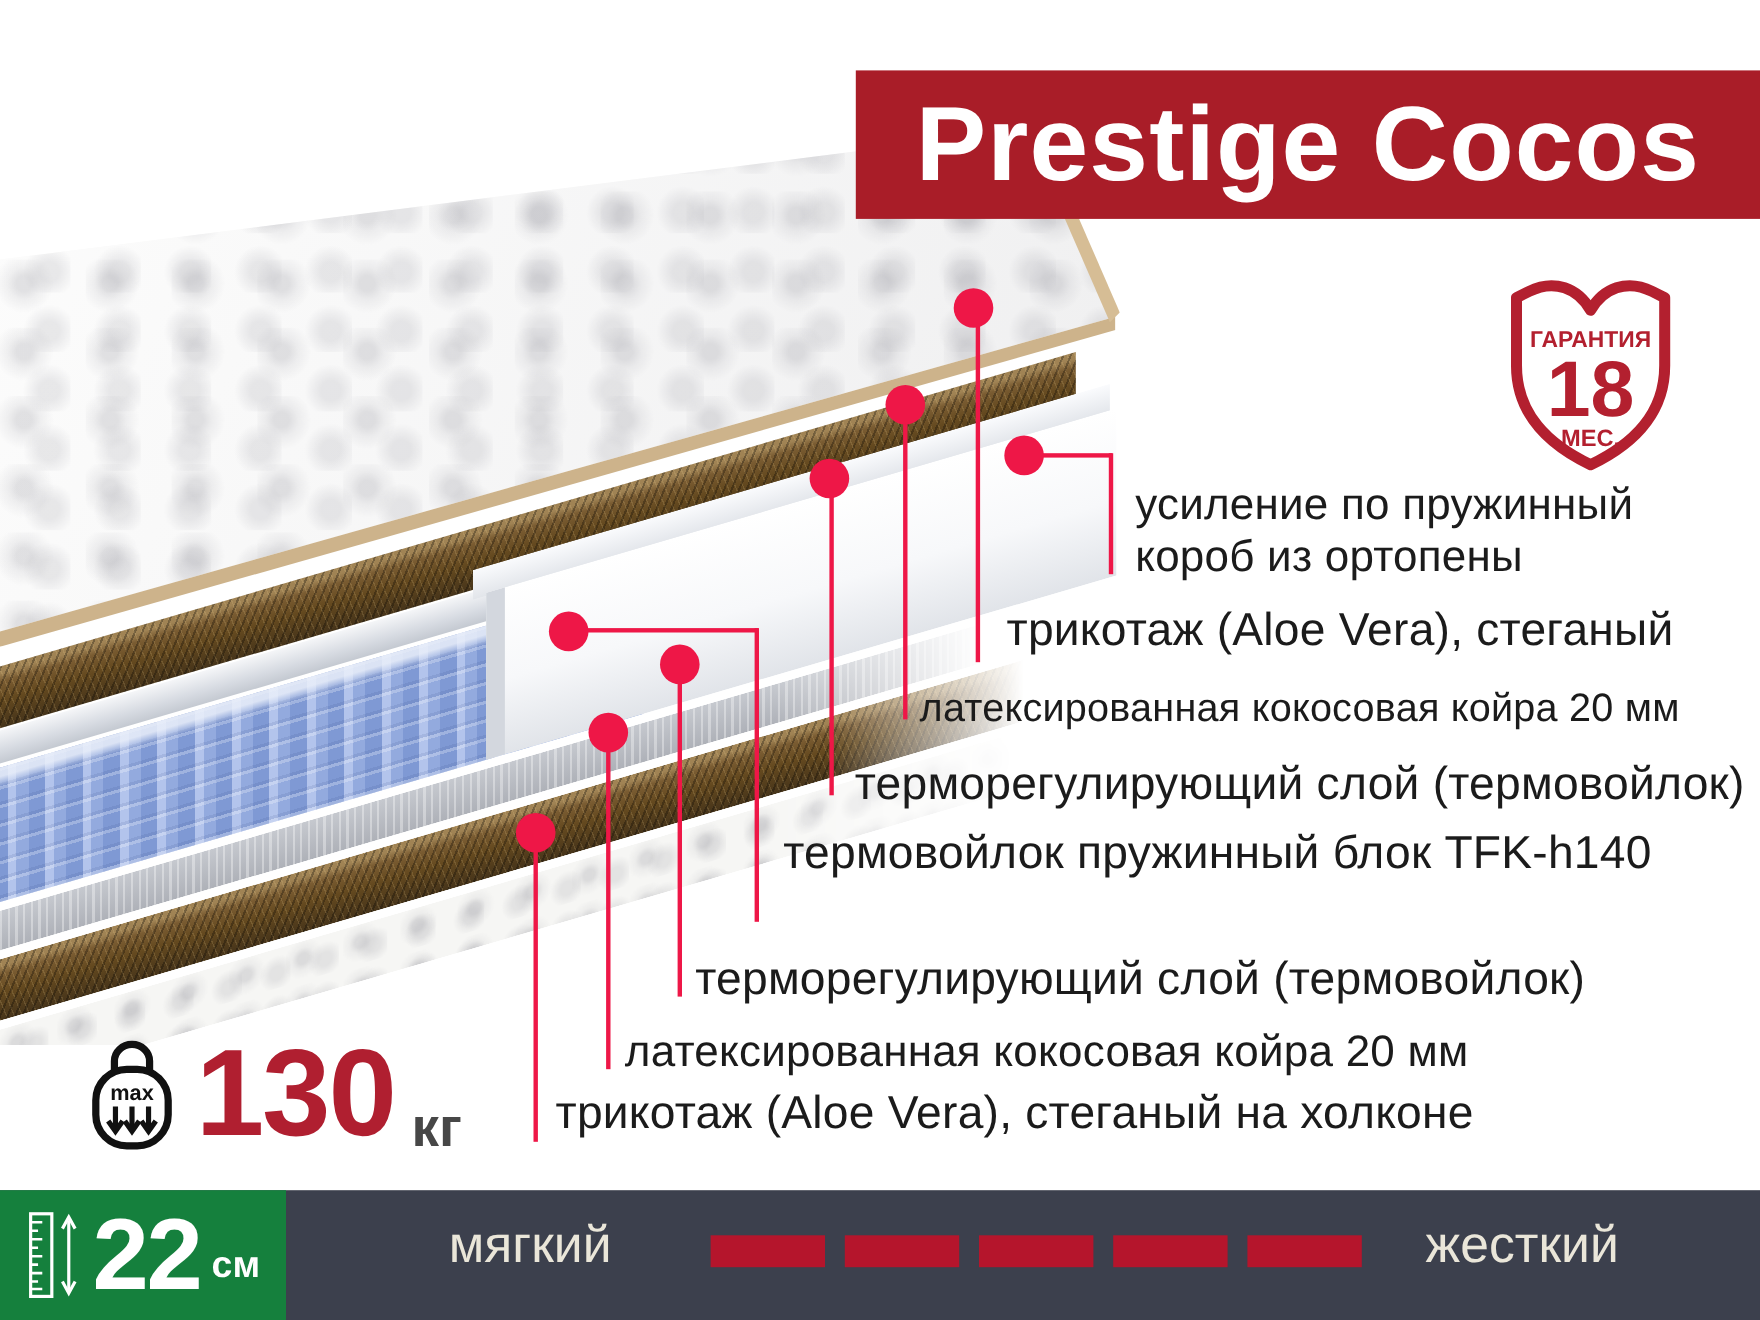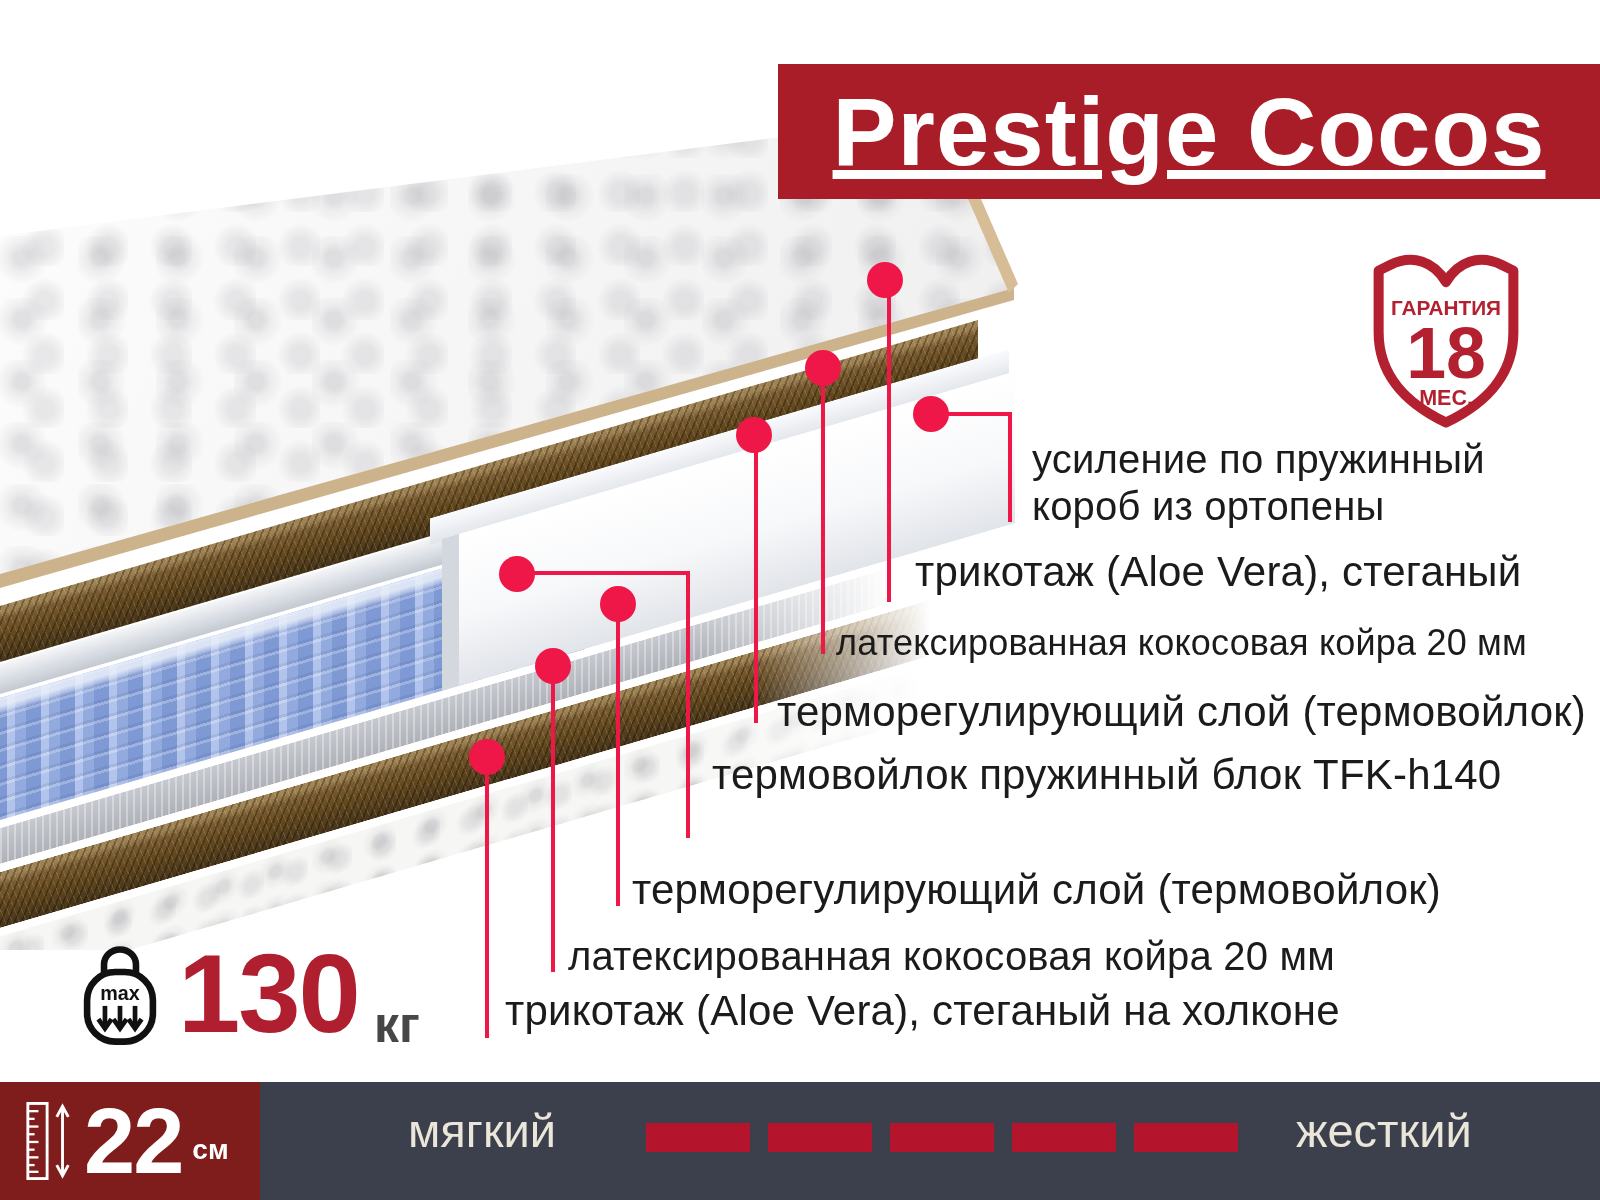--- a/index.html
+++ b/index.html
@@ -9,21 +9,21 @@
     font-family:"Liberation Sans","DejaVu Sans",sans-serif; overflow:hidden;
     color:#1b1b1b;
   }
   .abs { position:absolute; }
 
   
   #banner {
     left:778px; top:64px; width:822px; height:135px; background:#a91d28;
     display:flex; align-items:center; justify-content:center;
   }
-  #banner .title { color:#ffffff; font-size:96px; font-weight:bold; letter-spacing:1px;text-decoration:underline; }
+  #banner .title { color:#ffffff; font-size:96px; font-weight:bold; letter-spacing:1px; }
 
   
   #shield { left:1360px; top:243px; width:172px; height:190px; }
 
   
   #mattress { left:0; top:50px; width:1022px; height:900px; overflow:hidden; }
   .band { position:absolute; left:0; transform:skewY(-16.3deg); transform-origin:0 0; }
   .coco {
     background:
       repeating-linear-gradient(115deg, rgba(0,0,0,.28) 0 2px, transparent 2px 7px),
@@ -93,25 +93,25 @@
   #cl-6 { left:568px;  top:934px; font-size:40px; }
   #cl-7 { left:505px;  top:987px; }
 
   
   #kettlebell { left:73px; top:930px; width:94px; height:118px; }
   #load-value { left:178px; top:938px; font-size:112px; font-weight:bold; color:#b01f30; line-height:1; letter-spacing:-2px; }
   #load-unit { left:374px; top:996px; font-size:50px; font-weight:bold; color:#474747; }
 
   
   #bar { left:0; top:1082px; width:1600px; height:118px; background:#3c404d; }
-  #height-block { left:0; top:1082px; width:260px; height:118px; background:#7f1d1d;
+  #height-block { left:0; top:1082px; width:260px; height:118px; background:#15803d;
     display:flex; align-items:center; }
   #ruler { margin-left:24px; width:52px; height:84px; flex:none; }
   #height-value { color:#fff; font-size:92px; font-weight:bold; line-height:1; margin-left:8px; letter-spacing:-2px; }
-  #height-unit { color:#fff; font-size:28px; font-weight:bold; margin-left:10px; margin-top:18px; }
+  #height-unit { color:#fff; font-size:34px; font-weight:bold; margin-left:10px; margin-top:18px; }
   .bar-text { position:absolute; top:1103px; font-size:47px; color:#eae6d9; z-index:2; }
   #soft-label { left:408px; }
   #hard-label { left:1296px; }
   .dash { position:absolute; top:1123px; width:104px; height:29px; background:#b5152c; z-index:2; }
 </style>
 </head>
 <body>
 
 <div id="mattress" class="abs">
   <div class="band coco" id="coco1"></div>

